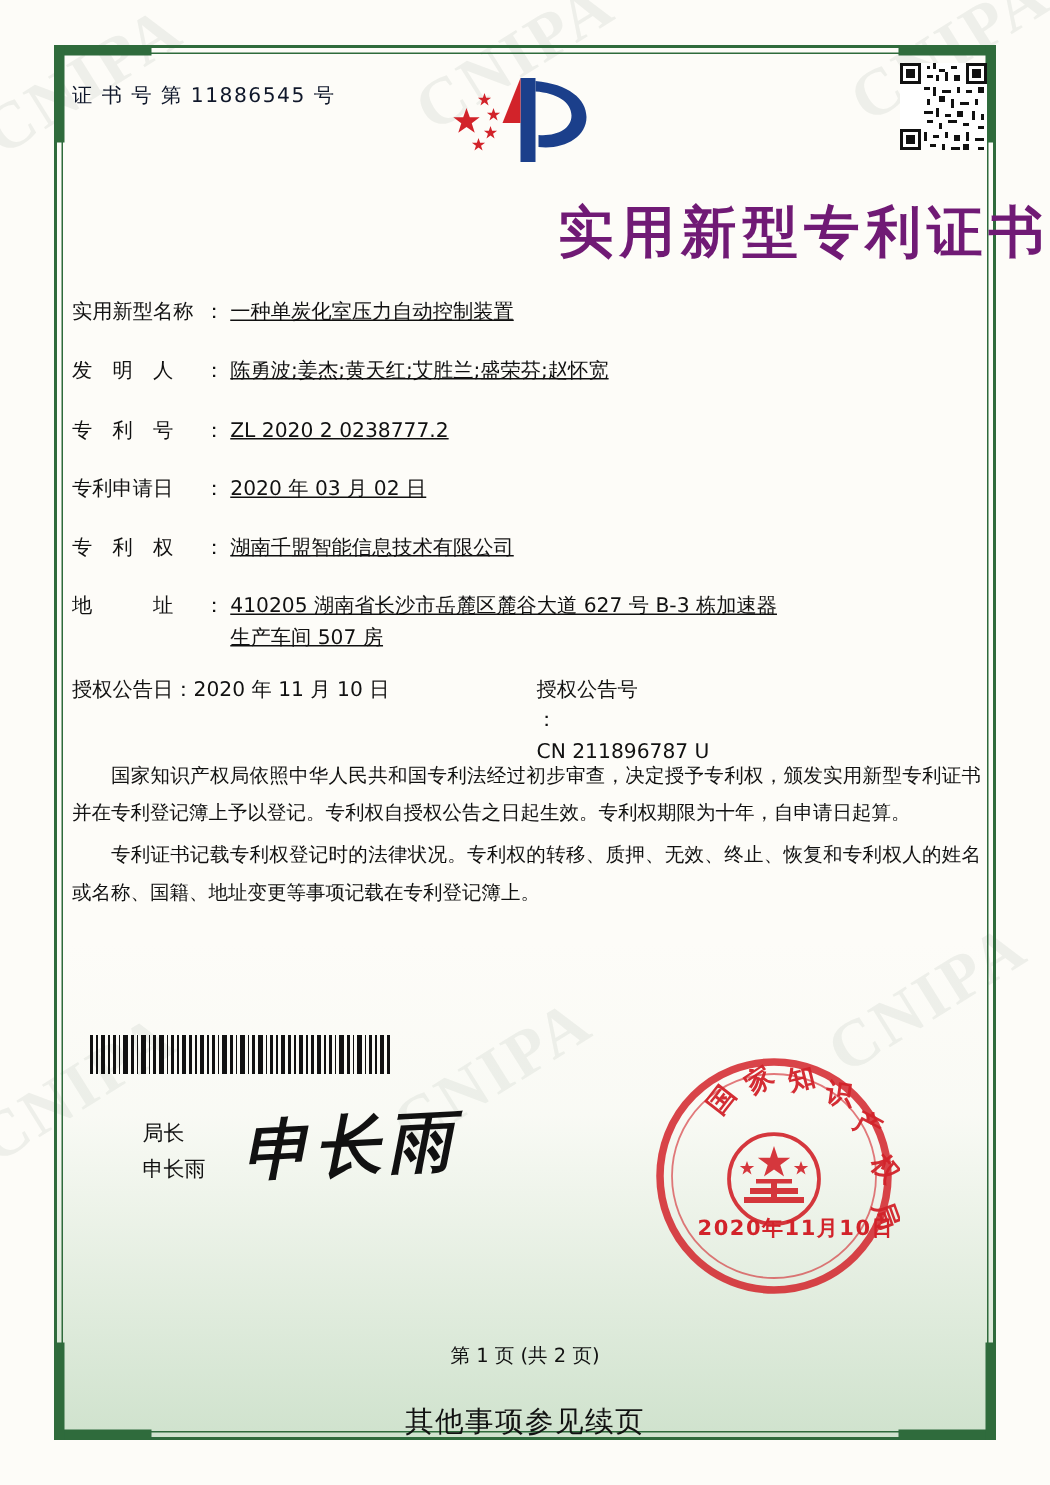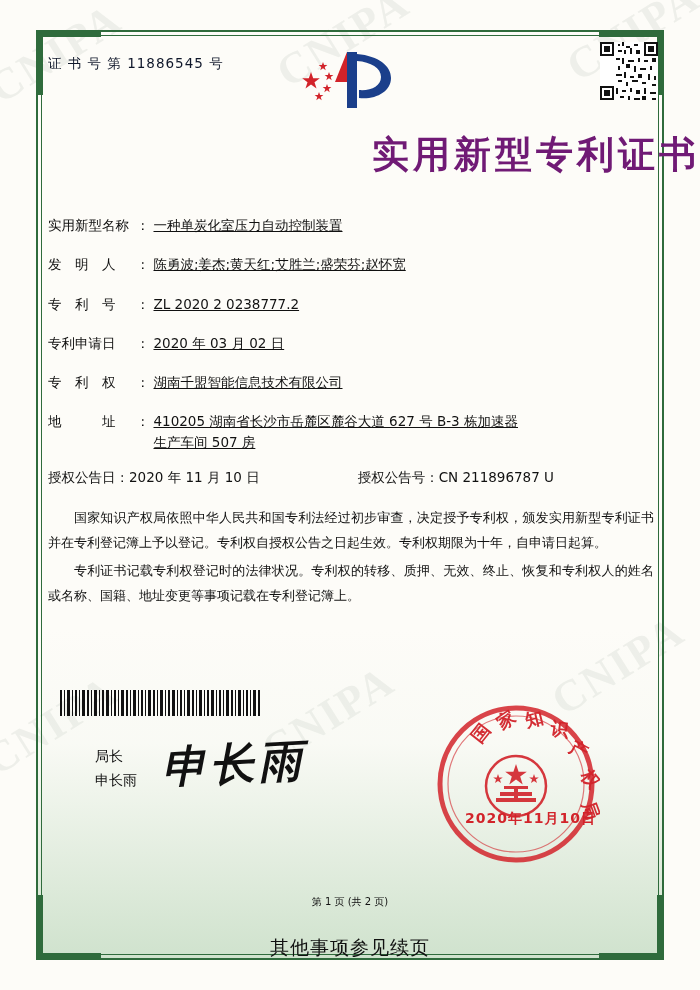--- a/index.html
+++ b/index.html
@@ -73,36 +73,36 @@
     text-align:right;
     font-family:Liberation Sans, sans-serif;
     font-weight:bold;
     font-size:37px;
     letter-spacing:4px;
     color:#701a75;
   }
 
   
   .fields{
-    position:absolute;left:48px;right:46px;top:215px;
+    position:absolute;left:48px;right:46px;top:198px;
     font-size:13.5px;color:#111;
     line-height:1.5;
   }
   .row{display:flex;margin-bottom:19px;align-items:flex-start;}
   .lbl{
     width:88px;flex:0 0 88px;
     letter-spacing:0px;
     white-space:nowrap;
   }
   .val{flex:1;text-decoration:underline;}
   .row .colon{margin-right:4px;}
 
   .row-inline{display:flex;margin-bottom:8px;}
   .row-inline .grp{display:flex;}
-  .grp2{margin-left:58px;}
+  .grp2{margin-left:58px;flex-direction:column;}
 
   
   .paras{
     position:absolute;left:48px;right:46px;top:505px;
     font-size:13px;line-height:1.95;color:#111;text-align:justify;
   }
   .paras p{margin:0 0 2px 0;text-indent:2em;}
 
   
   .barcode{
@@ -133,21 +133,21 @@
   }
   .seal-date{
     position:absolute;right:104px;top:810px;
     color:#d2232a;font-size:14px;font-weight:bold;
     letter-spacing:1px;
   }
 
   
   .page-no{
     position:absolute;left:0;right:0;top:895px;
-    text-align:center;font-size:10px;color:#111;
+    text-align:center;font-size:13px;color:#111;
   }
   .footnote{
     position:absolute;left:0;right:0;top:935px;
     text-align:center;font-size:19px;color:#111;letter-spacing:1px;
   }
 </style>
 </head>
 <body>
 
 <div class="page">

